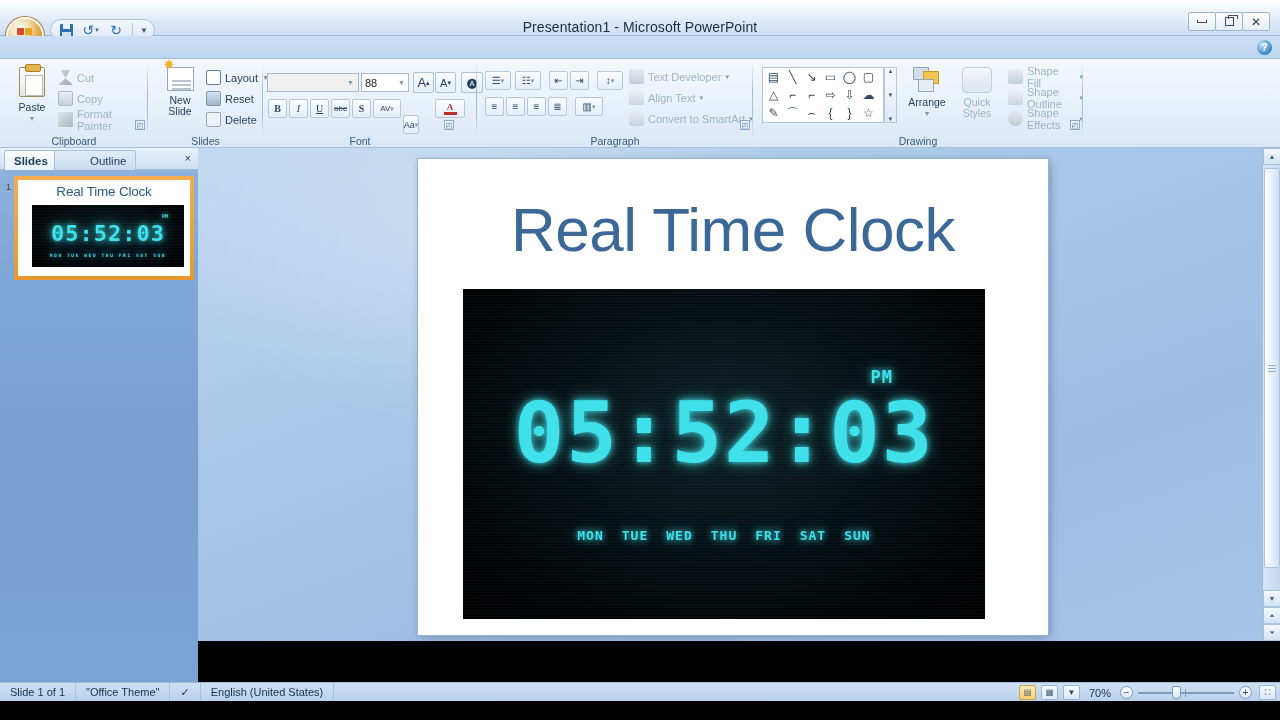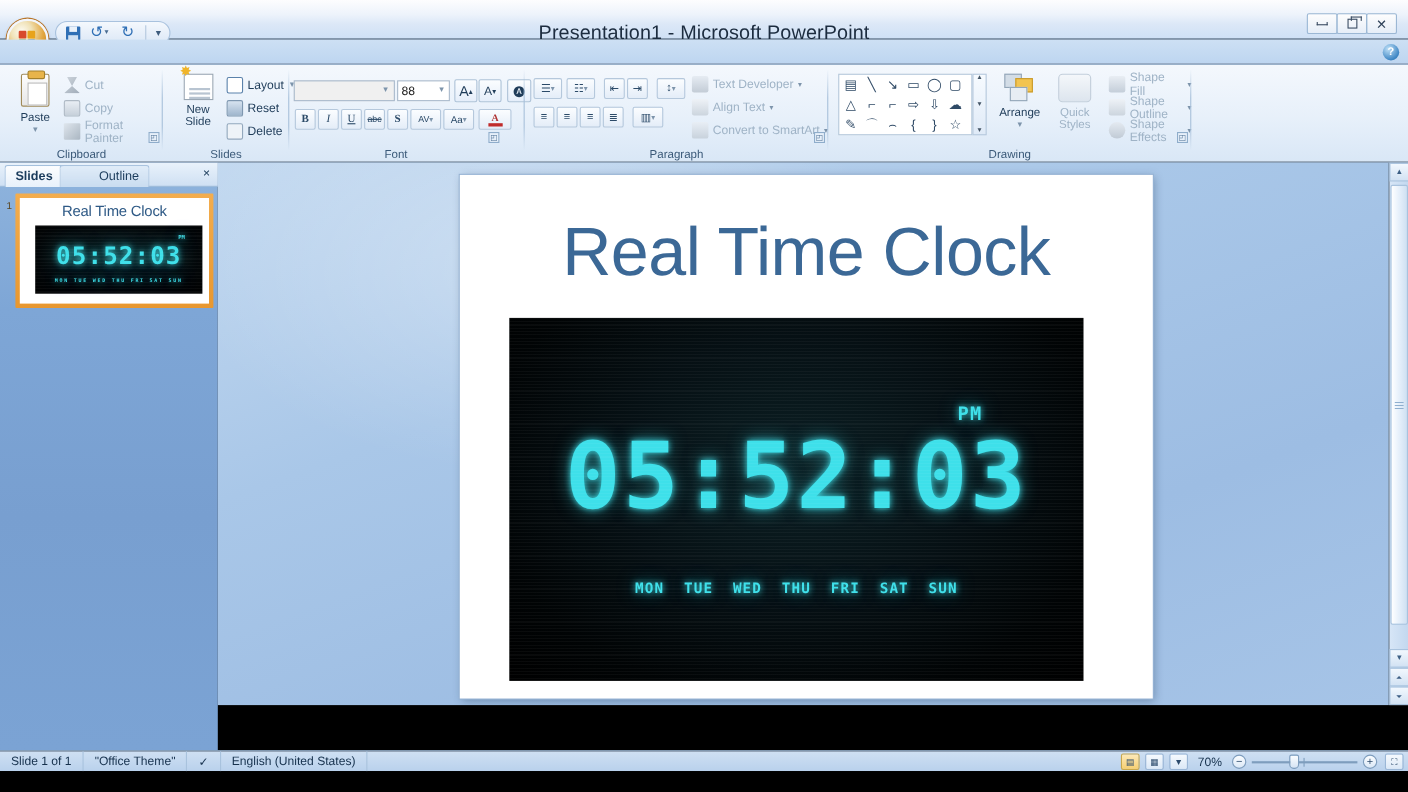--- a/index.html
+++ b/index.html
@@ -24,21 +24,21 @@
     display:flex; align-items:center; justify-content:center;
     font-size:11px; color:#2a3f56; border-radius:2px; margin-left:-1px;
   }
   .winbtn .glyph-min{ width:10px; height:3px; border:1px solid #3b4d63; border-top:none; }
   .winbtn .glyph-rest{ width:9px; height:9px; border:1px solid #3b4d63; position:relative; }
   .winbtn .glyph-rest:after{ content:""; position:absolute; left:2px; top:-3px; width:8px; height:3px; border:1px solid #3b4d63; border-bottom:none;}
   .winbtn .glyph-close{ font-size:12px; font-weight:bold; line-height:1; color:#30435a; font-family:"DejaVu Sans",sans-serif;}
 
   .title-text{
     position:absolute; left:0; top:19px; width:1280px; text-align:center;
-    font-size:18px; color:#1c2c3f; letter-spacing:.1px;
+    font-size:14px; color:#1c2c3f; letter-spacing:.1px;
   }
 
   
   .orb{
     position:absolute; left:6px; top:17px; width:38px; height:38px; border-radius:50%;
     background:radial-gradient(circle at 34% 28%,#fdfbf2 0%,#f0e2b8 28%,#e2a63f 60%,#b96f14 100%);
     border:2px solid #f3f6fb; box-shadow:0 0 0 1px #b9762a, 0 1px 3px rgba(0,0,0,.35);
     display:flex; align-items:center; justify-content:center;
   }
   .orb-logo{ position:relative; width:17px; height:17px; }
@@ -377,21 +377,21 @@
         <div class="ibtn" style="left:68px; top:40px; text-decoration:line-through; font-size:8px;">
             <span>abc</span>
           </div>
         <div class="ibtn" style="left:89px; top:40px; font-family:'Liberation Serif',serif; font-weight:bold;">
             <span>S</span>
           </div>
         <div class="ibtn" style="left:110px; top:40px; width:28px; font-size:8px;">
             <span>AV</span>
             <span class="caretd">▾</span>
           </div>
-        <div class="ibtn" style="left:140px; top:40px; width:28px; font-size:9px;">
+        <div class="ibtn" style="left:140px; top:56px; width:16px; font-size:9px;">
             <span>Aa</span>
             <span class="caretd">▾</span>
           </div>
         <div class="ibtn" style="left:172px; top:40px; width:30px; font-size:9px; flex-direction:column; gap:0;">
           <span style="color:#b03434;font-weight:bold;font-family:'Liberation Serif',serif">A</span>
           <span style="width:13px;height:3px;background:#c02b2b;display:block"></span>
         </div>
         <div class="dlglaunch">◰</div>
       </div>
       <div class="group-label">Font</div>

